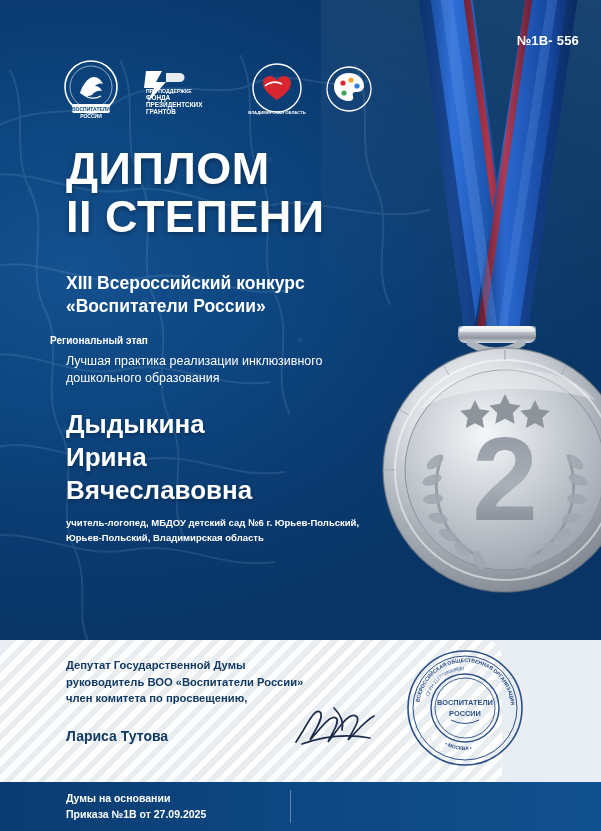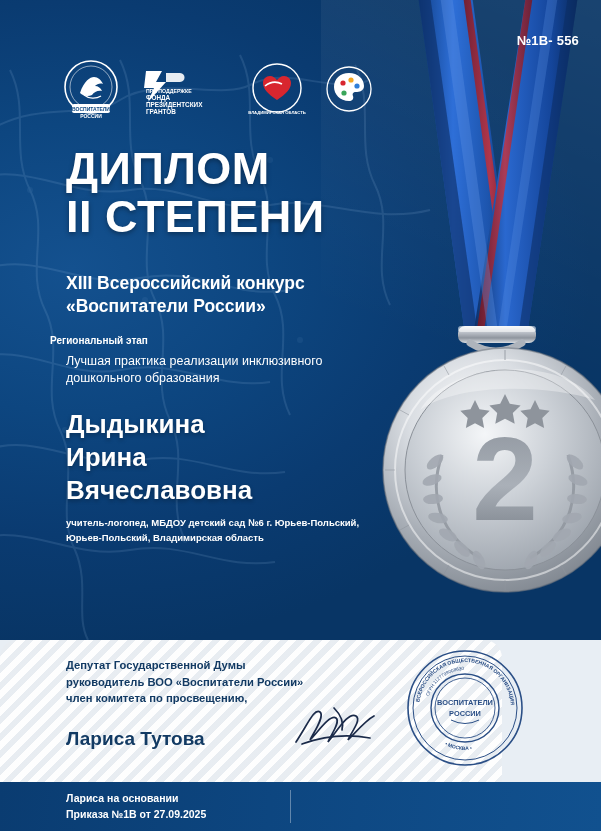--- a/index.html
+++ b/index.html
@@ -97,21 +97,21 @@
     border-radius: 18px;
   }
   .bottom-inner{position:absolute;inset:0;}
   .signatory{
     position:absolute;left:66px;top:17px;width:300px;
     color:#123a63;font-size:11.2px;line-height:1.48;font-weight:bold;
   }
   .signatory .line{display:block;}
   .signatory-name{
     position:absolute;left:66px;top:88px;
-    color:#123a63;font-size:19px;font-weight:bold;
+    color:#123a63;font-size:14px;font-weight:bold;
   }
   .signature{
     position:absolute;left:290px;top:62px;width:90px;height:52px;
   }
   .stamp{
     position:absolute;left:405px;top:8px;width:120px;height:120px;
   }
 
   
   .footer{
@@ -417,19 +417,19 @@
           <text x="60" y="57" text-anchor="middle" font-family="Liberation Sans, sans-serif" font-size="7.4" font-weight="bold" fill="#2b4f86">ВОСПИТАТЕЛИ</text>
           <text x="60" y="68" text-anchor="middle" font-family="Liberation Sans, sans-serif" font-size="7.4" font-weight="bold" fill="#2b4f86">РОССИИ</text>
           <path d="M46 72 q14 7 28 0" stroke="#2b4f86" stroke-width="1" fill="none"></path>
         </svg>
       </div>
     </div>
   </div>
 
   <div class="footer">
     <div class="footer-left">
-      <div>Лариса на основании</div>
+      <div>Думы на основании</div>
       <div>Приказа №1В от 27.09.2025</div>
     </div>
     <div class="footer-sep"></div>
   </div>
 
 </div>
 
 </body></html>

